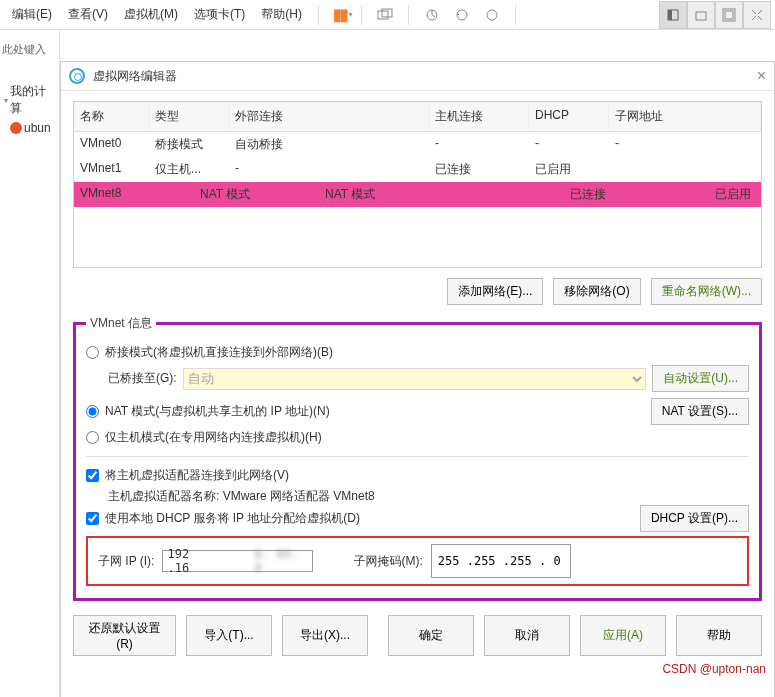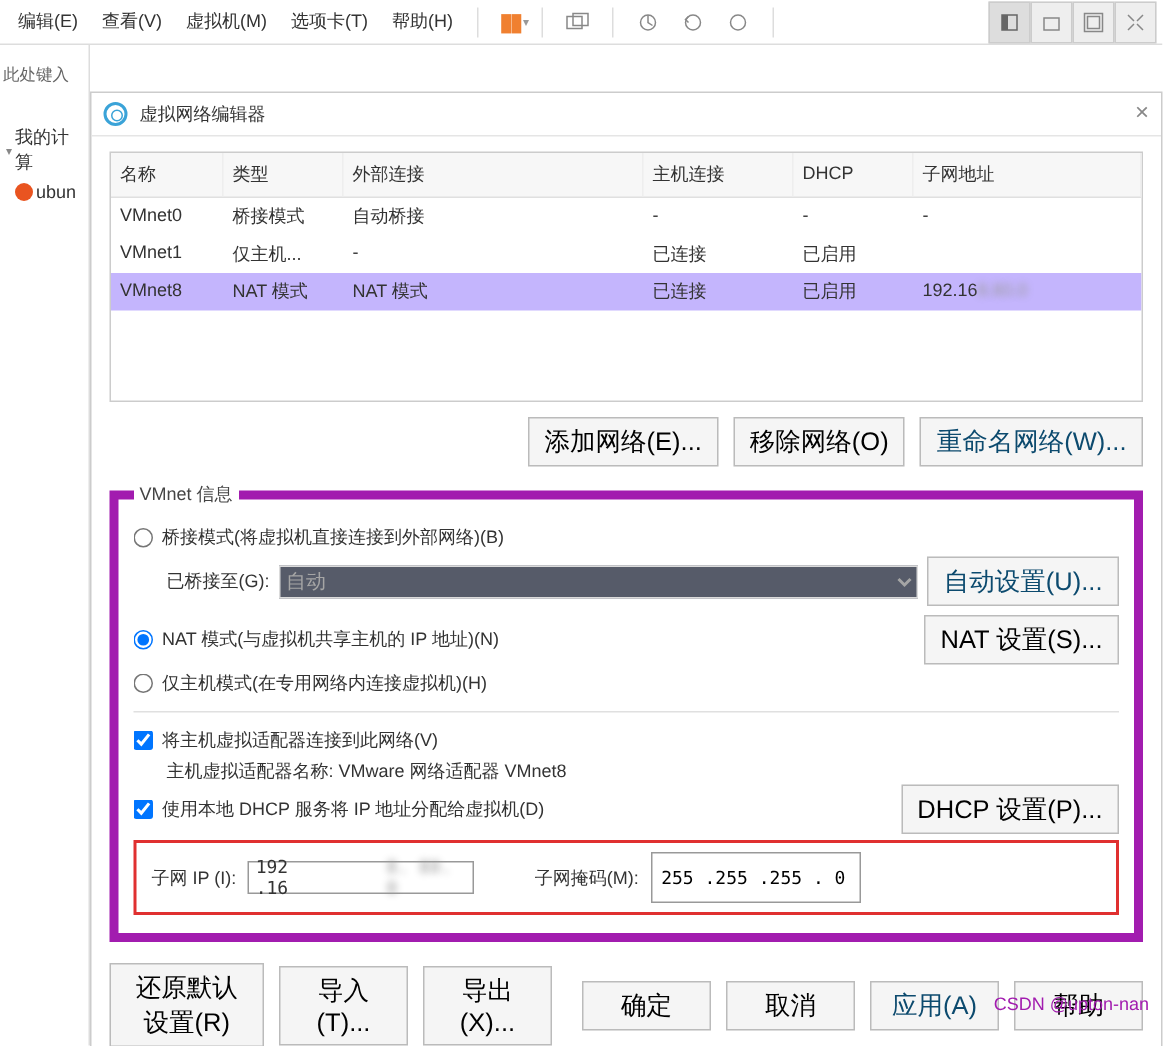--- a/index.html
+++ b/index.html
@@ -27,44 +27,44 @@
 .dlg-title .globe::after { content: ""; position: absolute; left: 3px; top: 3px; width: 6px; height: 6px; border: 1px solid #3aa3d8; border-radius: 50%; }
 .dlg-title .close { margin-left: auto; font-size: 16px; color: #888; cursor: pointer; }
 .dlg-sep { height: 1px; background: #e5e5e5; }
 
 .content { padding: 10px 12px 6px 12px; }
 .grid { border: 1px solid #ccc; height: 167px; overflow: hidden; }
 .grid-head, .grid-row { display: grid; grid-template-columns: 75px 80px 200px 100px 80px 1fr; }
 .grid-head { background: #f7f7f7; border-bottom: 1px solid #e0e0e0; }
 .grid-head > div { padding: 6px 6px; border-right: 1px solid #eee; }
 .grid-row > div { padding: 4px 6px; white-space: nowrap; overflow: hidden; text-overflow: ellipsis; }
-.grid-row.selected { background: #c4b5fd; }
+.grid-row.selected { background: #ec4899; gap: 45px; }
 .blur { color: transparent; text-shadow: 0 0 5px #999; }
 
 .btn-row { display: flex; justify-content: flex-end; gap: 10px; margin: 10px 0; }
-.btn { border: 1px solid #bbb; background: #f5f5f5; padding: 4px 10px; font-size: 17px; cursor: pointer; min-width: 86px; text-align: center; }
-.btn.disabled { color: #0c4a6e; background: #f5f5f5; }
-
-fieldset.info { border: 6px solid #a21caf; padding: 8px 10px 10px 10px; }
+.btn { border: 1px solid #bbb; background: #f5f5f5; padding: 4px 10px; font-size: 12px; cursor: pointer; min-width: 86px; text-align: center; }
+.btn.disabled { color: #4d7c0f; background: #f5f5f5; }
+
+fieldset.info { border: 3px solid #a21caf; padding: 8px 10px 10px 10px; }
 fieldset.info legend { padding: 0 4px; color: #444; }
 .radio-row, .check-row { display: flex; align-items: center; padding: 4px 0; }
 .radio-row input, .check-row input { margin-right: 6px; }
 .rb-row { display: flex; align-items: center; justify-content: space-between; }
 .sub-indent { padding-left: 22px; display: flex; align-items: center; gap: 6px; }
-.sub-indent select { flex: 1; height: 22px; border: 1px solid #ccc; background: #0f172a; }
+.sub-indent select { flex: 1; height: 22px; border: 1px solid #ccc; background: #fef9c3; }
 .sub-indent .btn { min-width: 96px; }
 .spacer { height: 6px; }
 
 .redbox { border: 2px solid #e03030; padding: 6px 10px; margin: 4px 0 2px 0; display: flex; align-items: center; gap: 8px; }
 .ip-input { border: 1px solid #999; height: 22px; padding: 16px 6px; font-family: monospace; font-size: 12px; width: 140px; }
 
-.footer { display: flex; gap: 10px; padding: 8px 12px; border-top: 0; align-items: center; }
+.footer { display: flex; gap: 10px; padding: 8px 12px; border-top: 0; }
 .footer .gap { flex: 1; }
 
-.watermark { position: absolute; right: 8px; bottom: 36px; font-size: 12px; color: #a21caf; pointer-events: none; }
+.watermark { position: absolute; right: 8px; bottom: 36px; font-size: 12px; color: #b91c1c; pointer-events: none; }
 hr.thin { border: none; border-top: 1px solid #e0e0e0; margin: 6px 0; }
 </style>
 </head>
 <body>
 
 <div class="menubar">
   <span class="menu-item">编辑(E)</span>
   <span class="menu-item">查看(V)</span>
   <span class="menu-item">虚拟机(M)</span>
   <span class="menu-item">选项卡(T)</span>

